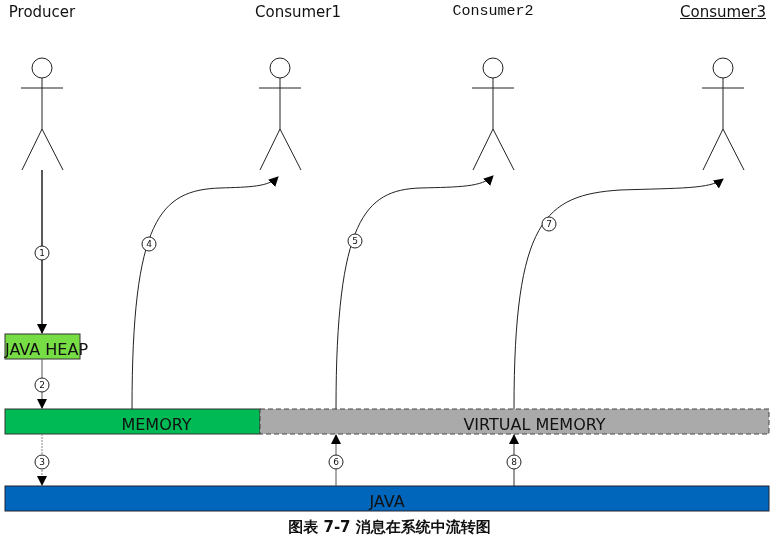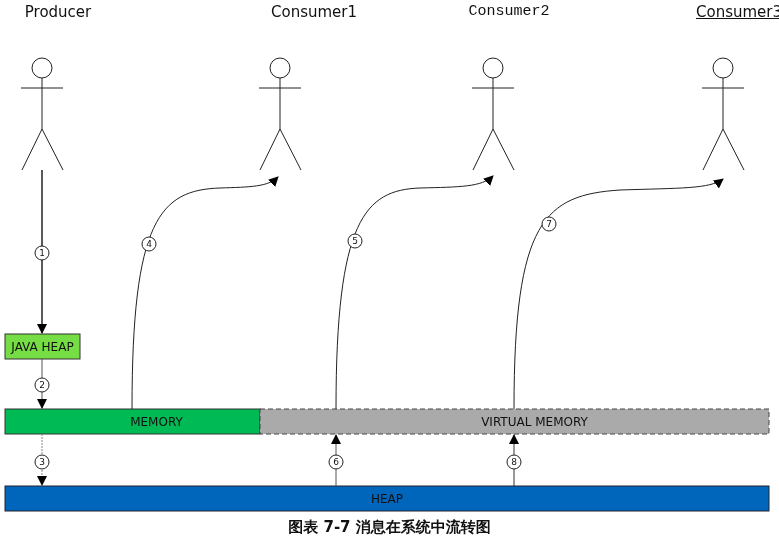--- a/index.html
+++ b/index.html
@@ -1,19 +1,19 @@
 <!DOCTYPE html>
 <html><head>
 <meta charset="utf-8">
 <style>
   html, body { margin:0; padding:0; background:#ffffff; }
   body { width:779px; height:542px; position:relative; overflow:hidden; font-family:"DejaVu Sans", sans-serif; }
-  .actor-label { position:absolute; top:3px; font-size:15px; color:#111; white-space:nowrap; transform:translateX(-50%);margin-left:16px; }
+  .actor-label { position:absolute; top:3px; font-size:15px; color:#111; white-space:nowrap; transform:translateX(-50%); }
   #diagram { position:absolute; left:0; top:0; }
-  .box-label { position:absolute; font-size:12px; color:#111; text-align:center; white-space:nowrap; }
+  .box-label { position:absolute; font-size:16px; color:#111; text-align:center; white-space:nowrap; }
   .caption { position:absolute; left:0; width:779px; top:518px; text-align:center; font-size:15px; font-weight:bold; color:#111; font-family:"DejaVu Sans", sans-serif; }
   .step { position:absolute; width:13px; height:13px; border:1px solid #222; border-radius:50%; background:#fff; font-size:9px; line-height:13px; text-align:center; color:#111; transform:translate(-50%,-50%); }
 </style>
 </head>
 <body>
 
 <div class="actor-label" style="left:42px;">Producer</div>
 <div class="actor-label" style="left:298px;">Consumer1</div>
 <div class="actor-label" style="left:493px;font-family:Liberation Mono, monospace;">Consumer2</div>
 <div class="actor-label" style="left:723px;text-decoration:underline;">Consumer3</div>
@@ -65,21 +65,21 @@
   <path d="M132,409 C132,220 160,190 220,188 C250,187 268,187 278,177" stroke="#222" stroke-width="1" fill="none" marker-end="url(#arrow)"></path>
   <path d="M336,409 C336,220 365,190 420,188 C460,187 482,187 493,176" stroke="#222" stroke-width="1" fill="none" marker-end="url(#arrow)"></path>
   <line x1="336" y1="486" x2="336" y2="435" stroke="#555" stroke-width="1" marker-end="url(#arrow)"></line>
   <path d="M514,409 C514,220 545,195 620,190 C680,188 710,189 723,179" stroke="#222" stroke-width="1" fill="none" marker-end="url(#arrow)"></path>
   <line x1="514" y1="486" x2="514" y2="435" stroke="#333" stroke-width="1" marker-end="url(#arrow)"></line>
 </svg>
 
 <div class="box-label" style="left:5px; top:340px; width:75px;">JAVA HEAP</div>
 <div class="box-label" style="left:5px; top:415px; width:303px;">MEMORY</div>
 <div class="box-label" style="left:260px; top:415px; width:509px;padding-left:20px;">VIRTUAL MEMORY</div>
-<div class="box-label" style="left:5px; top:492px; width:764px;">HEAP</div>
+<div class="box-label" style="left:5px; top:492px; width:764px;">JAVA</div>
 
 <div class="step" style="left:42px; top:253px;">1</div>
 <div class="step" style="left:42px; top:385px;">2</div>
 <div class="step" style="left:42px; top:462px;">3</div>
 <div class="step" style="left:149px; top:244px;">4</div>
 <div class="step" style="left:355px; top:241px;">5</div>
 <div class="step" style="left:336px; top:462px;">6</div>
 <div class="step" style="left:549px; top:224px;">7</div>
 <div class="step" style="left:514px; top:462px;">8</div>
 

